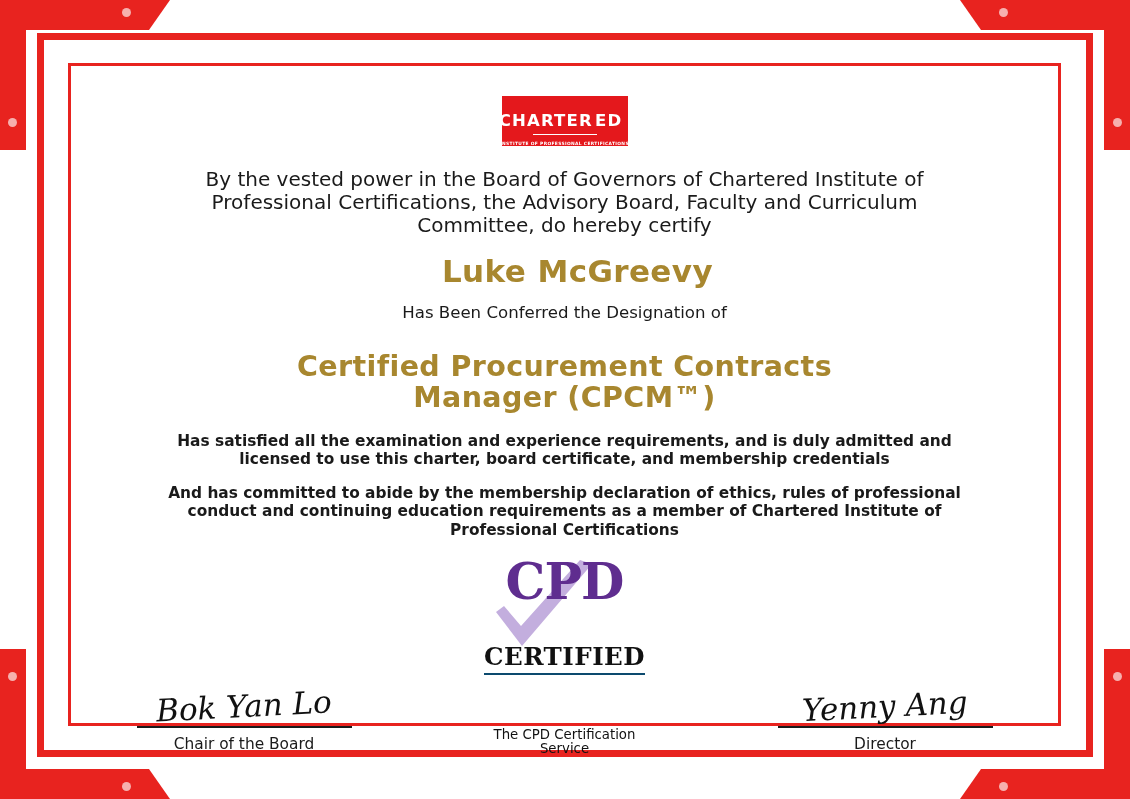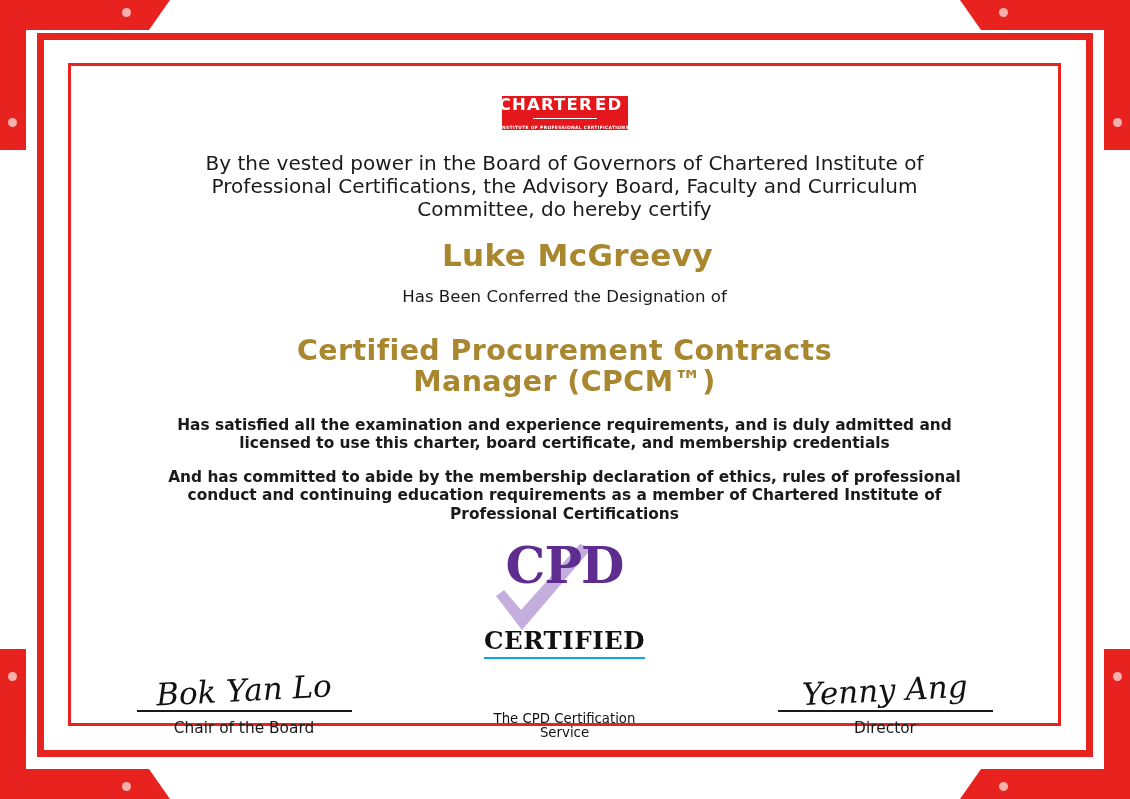--- a/index.html
+++ b/index.html
@@ -99,20 +99,21 @@
     margin-bottom: 22px;
   }
   .logo-word {
     color: #ffffff;
     font-size: 16.5px;
     font-weight: bold;
     letter-spacing: 1.2px;
     display: flex;
     align-items: center;
     line-height: 1;
+    margin-top: 16px;
   }
   .logo-word .ed {
     display: inline-block;
     padding: 1px 8px 1px 2px;
   }
   .logo-sub {
     color: #ffffff;
     font-size: 4.4px;
     font-weight: bold;
     letter-spacing: 0.35px;
@@ -233,21 +234,21 @@
     letter-spacing: -1px;
     position: relative;
     z-index: 2;
   }
   .cpd-certified {
     font-family: "DejaVu Serif", serif;
     font-weight: bold;
     font-size: 24.5px;
     color: #111111;
     letter-spacing: 0.5px;
-    border-bottom: 2px solid #0ea5e9;
+    border-bottom: 2px solid #0c4a6e;
     padding-bottom: 2px;
     position: relative;
     z-index: 2;
   }
   .cpd-sub {
     font-size: 13.3px;
     color: #111111;
     text-align: center;
     line-height: 1.12;
     margin-top: 17px;

